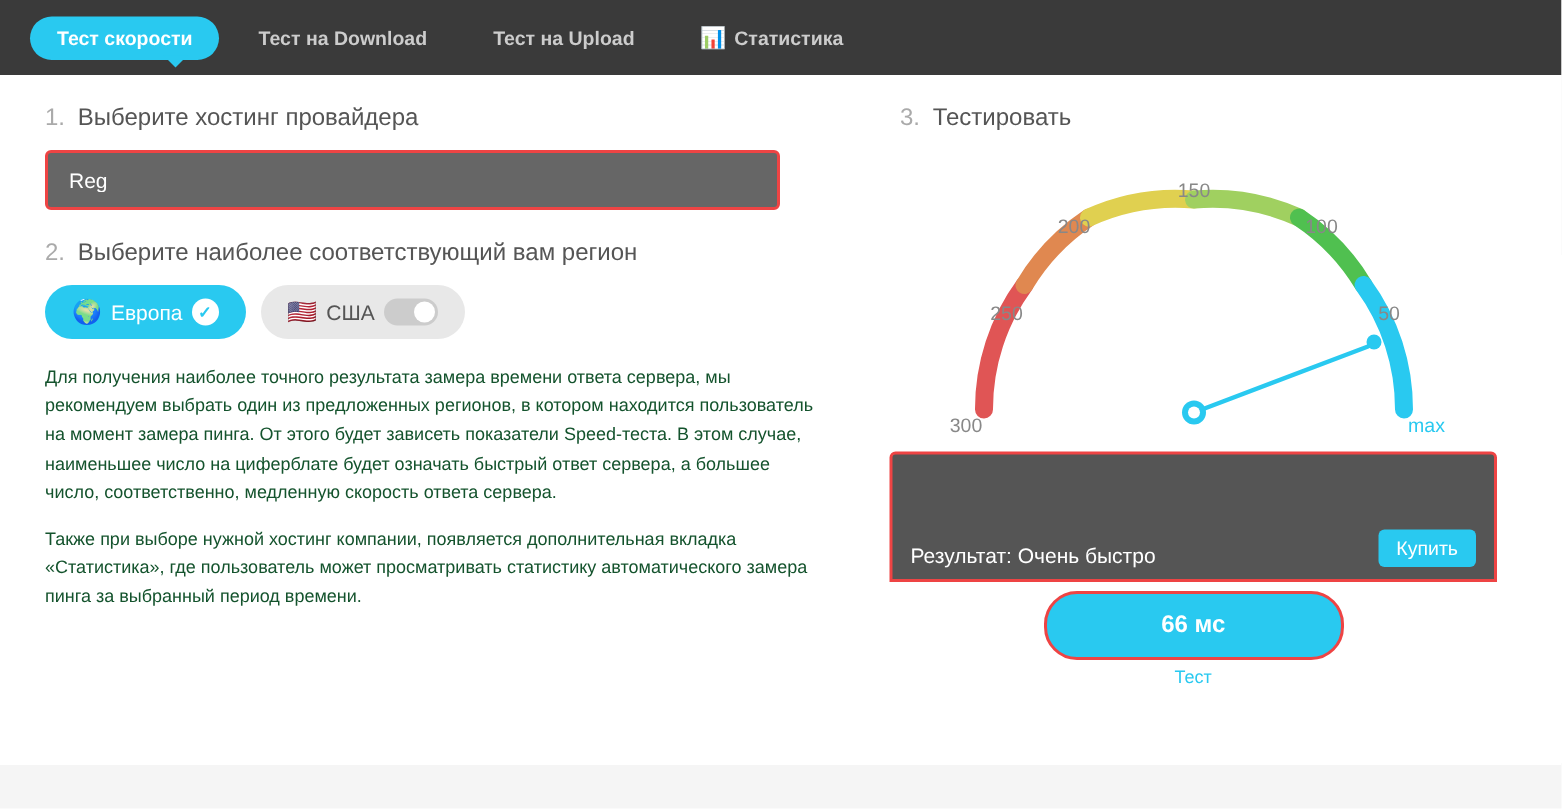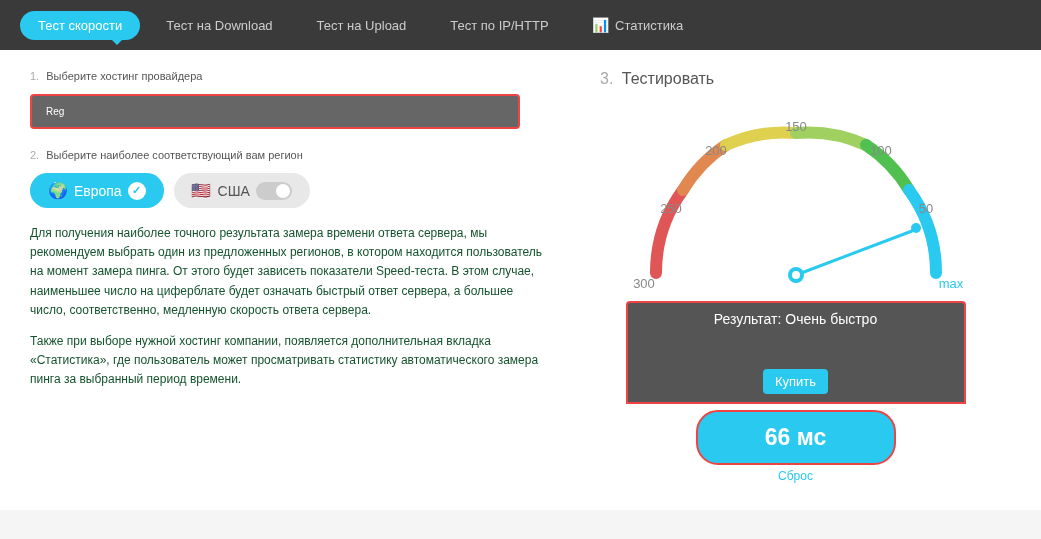--- a/index.html
+++ b/index.html
@@ -18,21 +18,21 @@
       gap: 8px;
       position: relative;
     }
 
     .nav-tab {
       padding: 7px 18px;
       border-radius: 20px;
       border: none;
       cursor: pointer;
       font-size: 13px;
-      font-weight: 400;
+      font-weight: 700;
       color: #ccc;
       background: transparent;
     }
 
     .nav-tab.active {
       background: #29c9f0;
       color: #fff;
     }
 
     .stats-tab {
@@ -65,39 +65,39 @@
     }
 
     .right-panel {
       flex: 1;
       display: flex;
       flex-direction: column;
       align-items: center;
     }
 
     .section-title {
-      font-size: 11px;
+      font-size: 16px;
       color: #555;
       margin-bottom: 12px;
     }
 
     .section-num {
       color: #aaa;
       margin-right: 4px;
     }
 
     .provider-select-wrapper {
       position: relative;
       margin-bottom: 20px;
     }
 
     .provider-select {
       width: 490px;
       padding: 10px 14px;
-      font-size: 10px;
+      font-size: 14px;
       background: #666;
       color: #fff;
       border: 2px solid #e44;
       border-radius: 4px;
       appearance: none;
       cursor: pointer;
       outline: none;
     }
 
     .select-arrow {
@@ -196,30 +196,29 @@
       height: 200px;
       margin-top: 5px;
     }
 
     .speedometer-svg {
       width: 100%;
       height: 100%;
     }
 
     .result-bar {
-      width: 340px;
+      width: 405px;
       background: #555;
       padding: 8px 12px;
       display: flex;
-      align-items: center;
+      align-items: flex-end;
       justify-content: space-between;
       border: 2px solid #e44;
       border-radius: 4px 4px 0 0;
       margin-top: -2px;
-      flex-direction: column;
     }
 
     .result-text {
       color: #fff;
       font-size: 14px;
       font-weight: 500;
     }
 
     .buy-btn {
       background: #29c9f0;
@@ -231,21 +230,21 @@
       font-size: 13px;
       margin-top: 42px;
     }
 
     .value-btn {
       background: #29c9f0;
       color: #fff;
       border: none;
       border-radius: 22px;
       padding: 12px 50px;
-      font-size: 23px;
+      font-size: 16px;
       font-weight: bold;
       cursor: pointer;
       width: 200px;
       text-align: center;
       margin-top: 6px;
       border: 2px solid #e44;
     }
 
     .reset-link {
       color: #29c9f0;
@@ -259,21 +258,20 @@
       font-size: 16px;
     }
   </style>
 </head>
 <body>
 
 <div class="top-nav">
   <button class="nav-tab active">Тест скорости</button>
   <button class="nav-tab">Тест на Download</button>
   <button class="nav-tab">Тест на Upload</button>
-  <button class="nav-tab">Тест по IP/HTTP</button>
   <button class="nav-tab stats-tab">
     <span style="font-size:14px;">📊</span>
     <span>Статистика</span>
   </button>
   <div class="chevron-down"></div>
 </div>
 
 <div class="main-content">
 
   <div class="left-panel">
@@ -357,16 +355,16 @@
       </svg>
     </div>
 
     <div class="result-bar">
       <span class="result-text">Результат: Очень быстро</span>
       <button class="buy-btn">Купить</button>
     </div>
 
     <button class="value-btn">66 мс</button>
 
-    <a class="reset-link" href="#">Сброс</a>
+    <a class="reset-link" href="#">Тест</a>
   </div>
 
 </div>
 
 </body></html>

